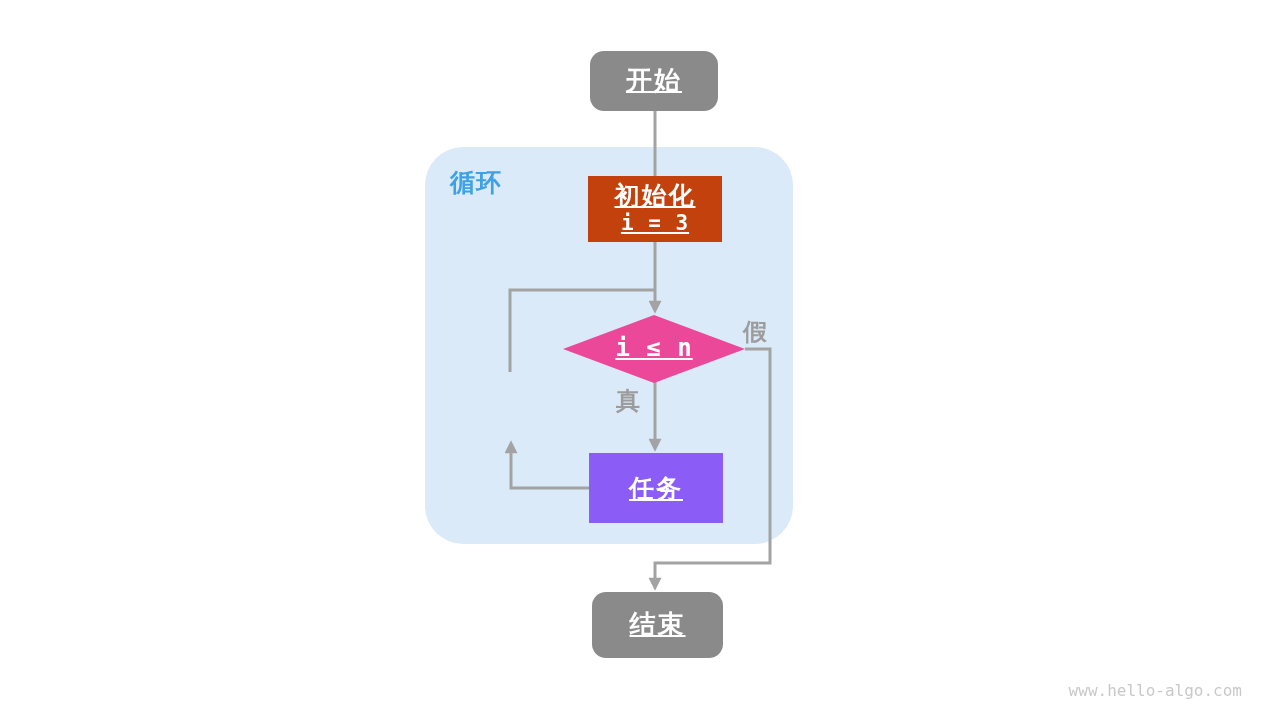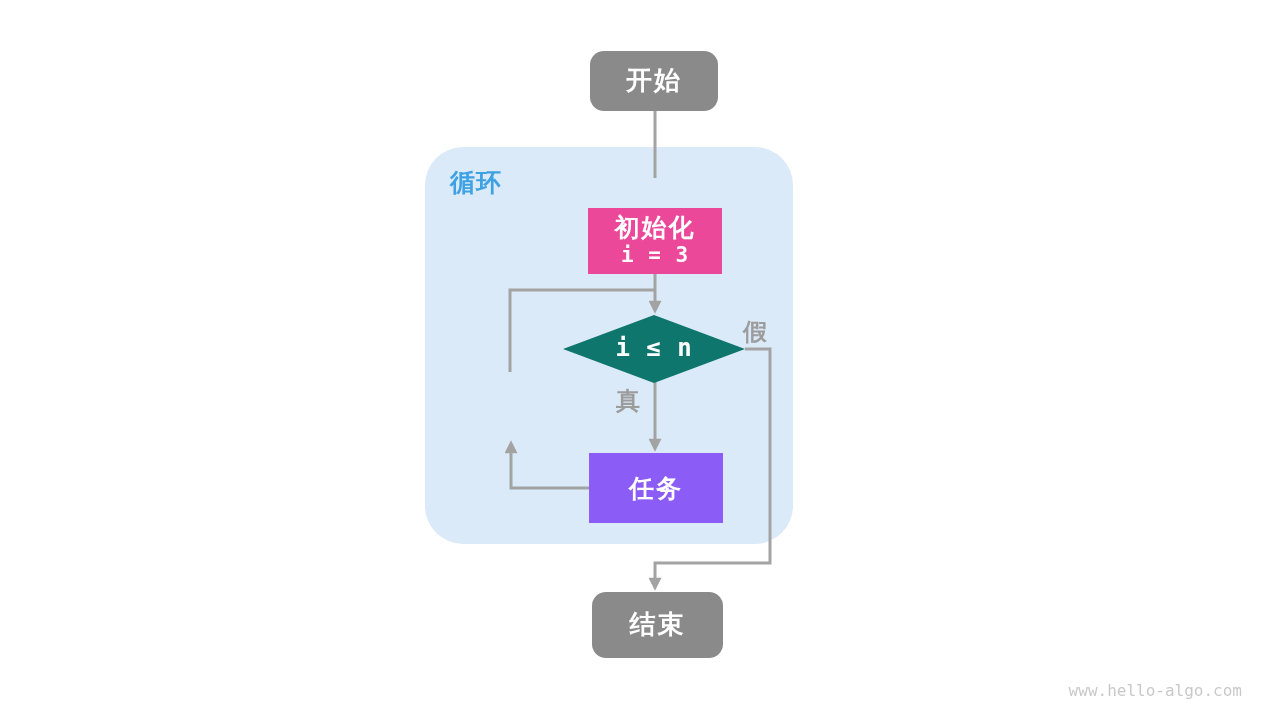--- a/index.html
+++ b/index.html
@@ -40,20 +40,21 @@
 
   
   .node {
     position: absolute;
     display: flex;
     flex-direction: column;
     align-items: center;
     justify-content: center;
     color: #ffffff;
     text-align: center;
+    text-decoration: underline;
   }
   .node .zh {
     font-size: 25px;
     font-weight: 600;
     letter-spacing: 2px;
     line-height: 1.2;
   }
   .node .code {
     font-family: "DejaVu Sans Mono", monospace;
     font-weight: bold;
@@ -64,34 +65,34 @@
 
   .terminal {
     background: #8A8A8A;
     border-radius: 14px;
   }
   .terminal .zh { font-size: 26px; }
 
   .node-start { left: 590px; top: 51px;  width: 128px; height: 60px; }
   .node-end   { left: 592px; top: 592px; width: 131px; height: 66px; }
 
-  .process { background: #ec4899; margin-top: 32px; }
+  .process { background: #c2410c; }
   .node-init   { left: 588px; top: 176px; width: 134px; height: 66px; }
   .node-update { left: 443px; top: 372px; width: 132px; height: 67px; }
 
   .node-task {
     left: 589px; top: 453px;
     width: 134px; height: 70px;
     background: #8b5cf6;
   }
 
   .diamond {
     left: 563px; top: 315px;
     width: 182px; height: 68px;
-    background: #0f766e;
+    background: #ec4899;
     clip-path: polygon(50% 0, 100% 50%, 50% 100%, 0 50%);
   }
   .diamond .code { font-size: 24px; }
 
   .edge-label {
     position: absolute;
     font-size: 24px;
     font-weight: bold;
     color: #9C9C9C;
   }

